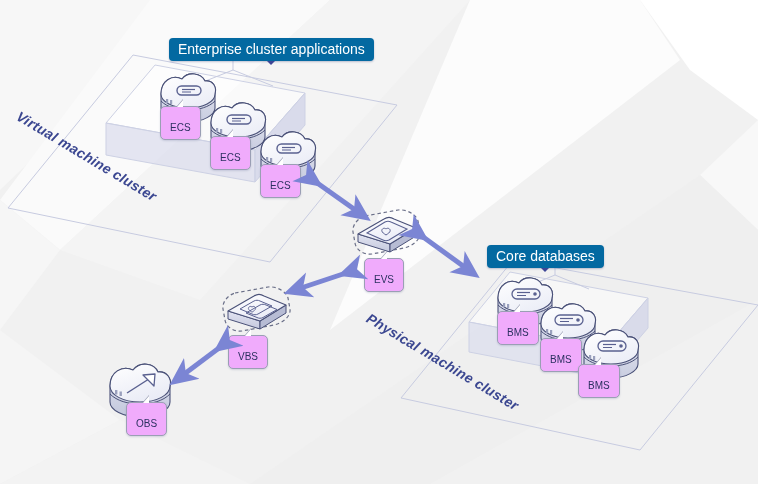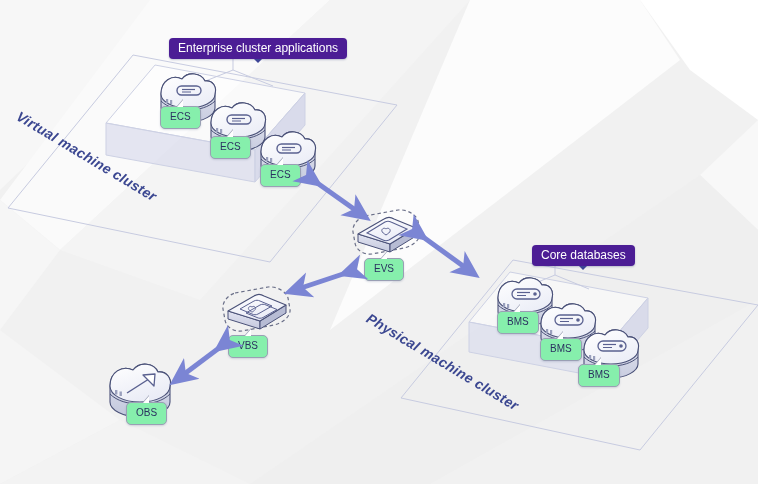--- a/index.html
+++ b/index.html
@@ -24,46 +24,46 @@
     font-weight:bold;
     font-style:italic;
     white-space:nowrap;
     letter-spacing:.3px;
     transform-origin:0 0;
   }
 
   
   .badge{
     position:absolute;
-    background:#4c1d95;
+    background:#0369a1;
     color:#ffffff;
     border-radius:4px;
-    font-size:12px;
+    font-size:14px;
     padding:4px 9px 5px 9px;
     white-space:nowrap;
     line-height:1;
     box-shadow:0 1px 2px rgba(40,50,110,.28);
   }
   .badge:after{
     content:"";position:absolute;left:50%;bottom:-4px;margin-left:-4px;
     width:0;height:0;border-left:4px solid transparent;border-right:4px solid transparent;
     border-top:4px solid #3d4596;
   }
   .badge-stem{position:absolute;}
 
   
   .callout{
     position:absolute;
-    background:#86efac;
+    background:#f0abfc;
     border:1px solid #9a9fb4;
     border-radius:5px;
     color:#2b3160;
     font-size:10px;
     line-height:1;
-    padding:5px 9px 6px 9px;
+    padding:16px 9px 6px 9px;
     white-space:nowrap;
     box-shadow:0 1px 2px rgba(60,70,120,.18);
   }
   .callout .tail{
     position:absolute;top:-7px;
     width:0;height:0;
     border-left:6px solid transparent;border-right:0 solid transparent;
     border-bottom:7px solid #ffffff;
     filter:drop-shadow(0 -1px 0 #9a9fb4);
   }
@@ -147,21 +147,21 @@
       <path d="M58,0 L58,14 L18,30 M58,14 L98,30" fill="none" stroke="#c7cbe0" stroke-width="1"></path>
     </svg>
   </div>
   <div class="badge" style="left:169px;top:38px;">Enterprise cluster applications</div>
 
   <div class="badge-stem">
     <svg width="110" height="40" style="position:absolute;left:505px;top:263px;">
       <path d="M50,0 L50,12 L16,26 M50,12 L84,26" fill="none" stroke="#c7cbe0" stroke-width="1"></path>
     </svg>
   </div>
-  <div class="badge" style="left:532px;top:245px;">Core databases</div>
+  <div class="badge" style="left:487px;top:245px;">Core databases</div>
 
   <div class="node" style="left:155px;top:68px;">
     <svg width="70" height="70" viewBox="0 0 70 70">
       <defs>
         <linearGradient id="srvTop" x1="0" y1="0" x2="0.6" y2="1">
           <stop offset="0" stop-color="#ffffff"></stop>
             <stop offset="1" stop-color="#eceef7"></stop>
         </linearGradient>
         <linearGradient id="srvL" x1="0" y1="0" x2="0" y2="1">
           <stop offset="0" stop-color="#e6e8f2"></stop>

